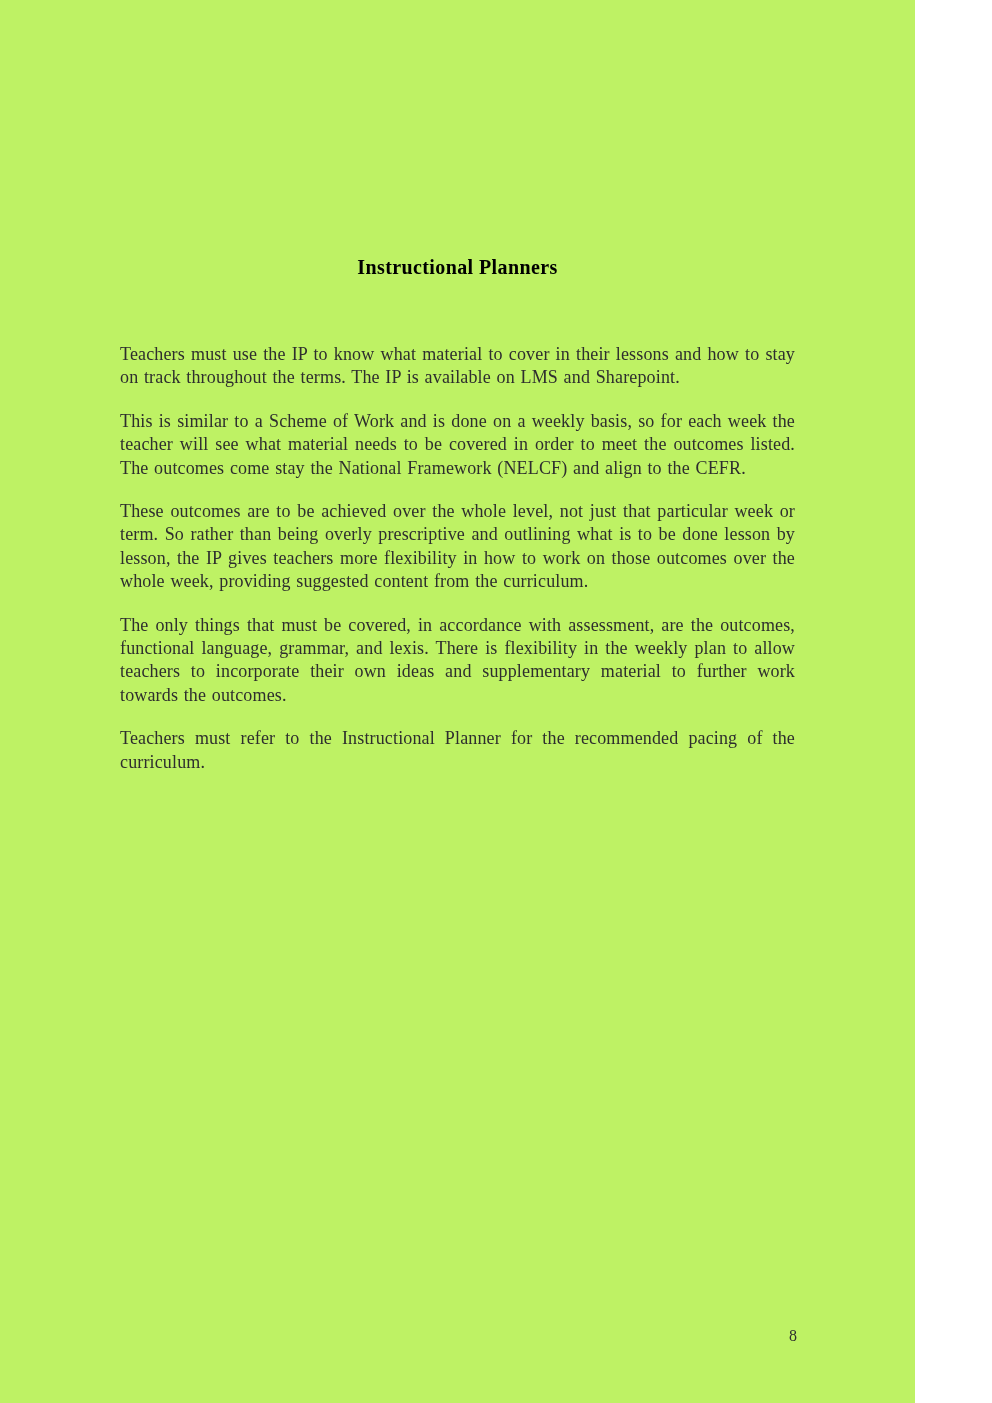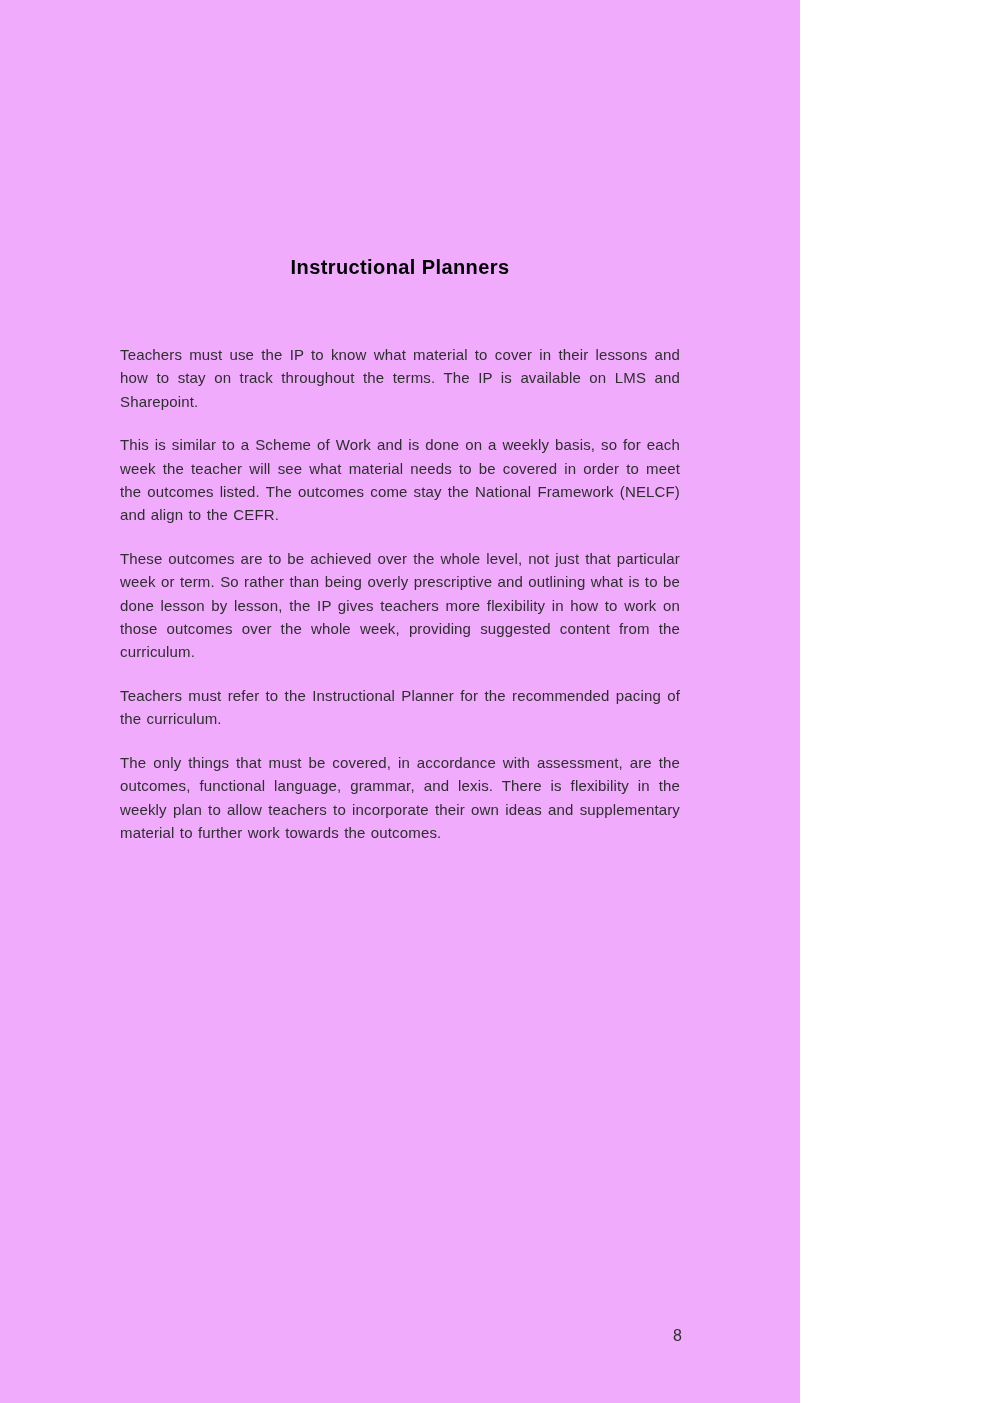--- a/index.html
+++ b/index.html
@@ -2,41 +2,41 @@
 <html><head>
 <meta charset="utf-8">
 <style>
   html, body {
     margin: 0;
     padding: 0;
     background: #ffffff;
   }
   .page {
     position: relative;
-    width: 800px;
+    width: 915px;
     height: 1403px;
-    background: #f0abfc;
+    background: #bef264;
     box-sizing: border-box;
-    font-family: Liberation Sans, sans-serif;
+    font-family: Liberation Serif, serif;
     color: #2b2b2b;
     overflow: hidden;
   }
   .content {
     padding: 256px 120px 0 120px;
   }
   .doc-title {
     text-align: center;
     font-size: 20px;
     font-weight: bold;
     letter-spacing: 0.4px;
     color: #000000;
     margin: 0 0 64px 0;
   }
   .para {
-    font-size: 15px;
+    font-size: 18px;
     line-height: 23.4px;
     text-align: justify;
     text-justify: inter-word;
     letter-spacing: 0.15px;
     word-spacing: 1px;
     color: #2e2e2e;
     margin: 0 0 20px 0;
   }
   .page-number {
     position: absolute;
@@ -52,19 +52,19 @@
 <div class="page">
   <div class="content">
     <h1 class="doc-title">Instructional Planners</h1>
 
     <p class="para">Teachers must use the IP to know what material to cover in their lessons and how to stay on track throughout the terms. The IP is available on LMS and Sharepoint.</p>
 
     <p class="para">This is similar to a Scheme of Work and is done on a weekly basis, so for each week the teacher will see what material needs to be covered in order to meet the outcomes listed. The outcomes come stay the National Framework (NELCF) and align to the CEFR.</p>
 
     <p class="para">These outcomes are to be achieved over the whole level, not just that particular week or term. So rather than being overly prescriptive and outlining what is to be done lesson by lesson, the IP gives teachers more flexibility in how to work on those outcomes over the whole week, providing suggested content from the curriculum.</p>
 
+    <p class="para">The only things that must be covered, in accordance with assessment, are the outcomes, functional language, grammar, and lexis. There is flexibility in the weekly plan to allow teachers to incorporate their own ideas and supplementary material to further work towards the outcomes.</p>
+
     <p class="para">Teachers must refer to the Instructional Planner for the recommended pacing of the curriculum.</p>
-
-    <p class="para">The only things that must be covered, in accordance with assessment, are the outcomes, functional language, grammar, and lexis. There is flexibility in the weekly plan to allow teachers to incorporate their own ideas and supplementary material to further work towards the outcomes.</p>
   </div>
 
   <div class="page-number">8</div>
 </div>
 
 </body></html>

